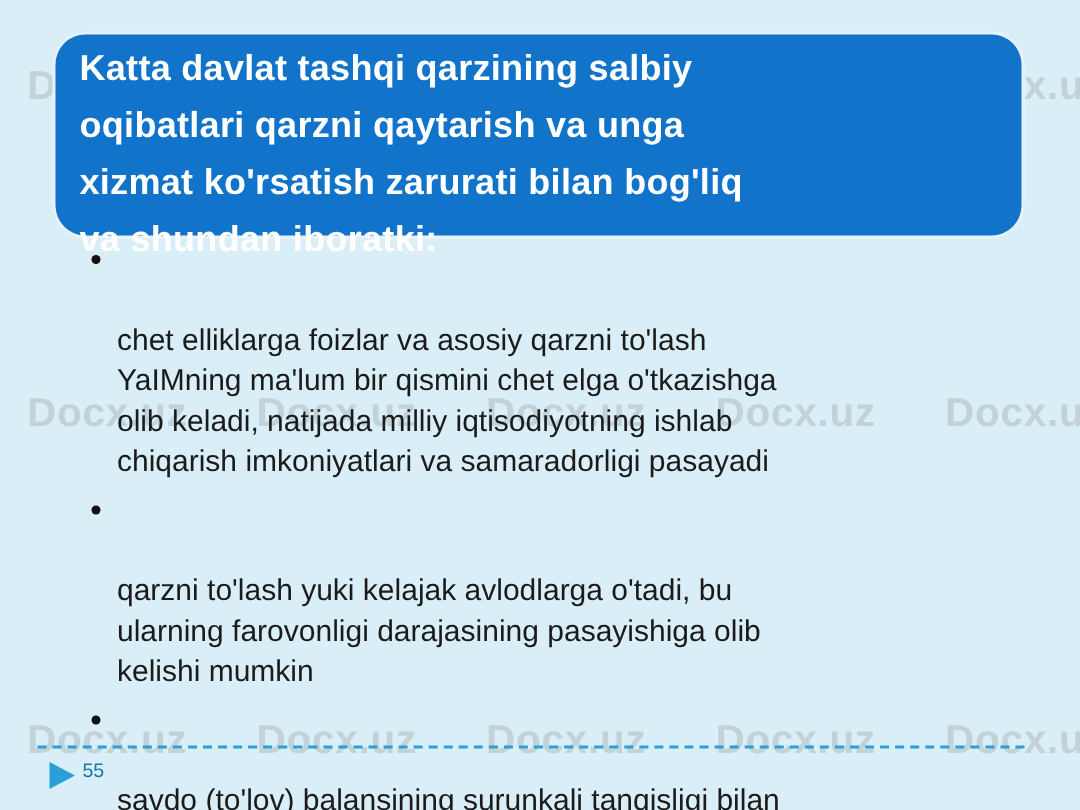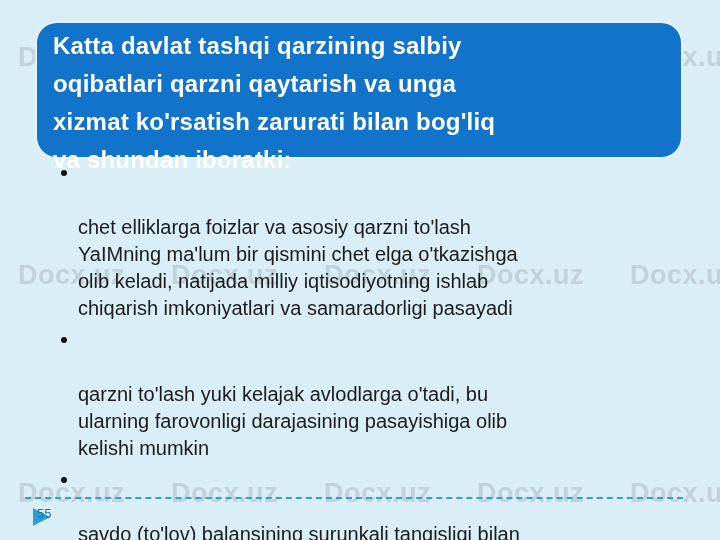--- a/index.html
+++ b/index.html
@@ -101,21 +101,21 @@
     width: 0;
     height: 0;
     border-left: 17px solid var(--accent, #2b9fd6);
     border-top: 9px solid transparent;
     border-bottom: 9px solid transparent;
     z-index: 4;
   }
   
   .slide-number {
     position: absolute;
-    left: 37px;
+    left: 55px;
     top: 506px;
     font-size: 13px;
     color: #1878a6;
     z-index: 4;
   }
 </style>
 </head>
 <body>
 
 <div class="slide" style="--bg: #d9eef6; --titlebox: #1173c9; --titletext: #ffffff; --bodytext: #1b1b1b; --accent: #2b9fd6; --wm: #bcc9ce;">

